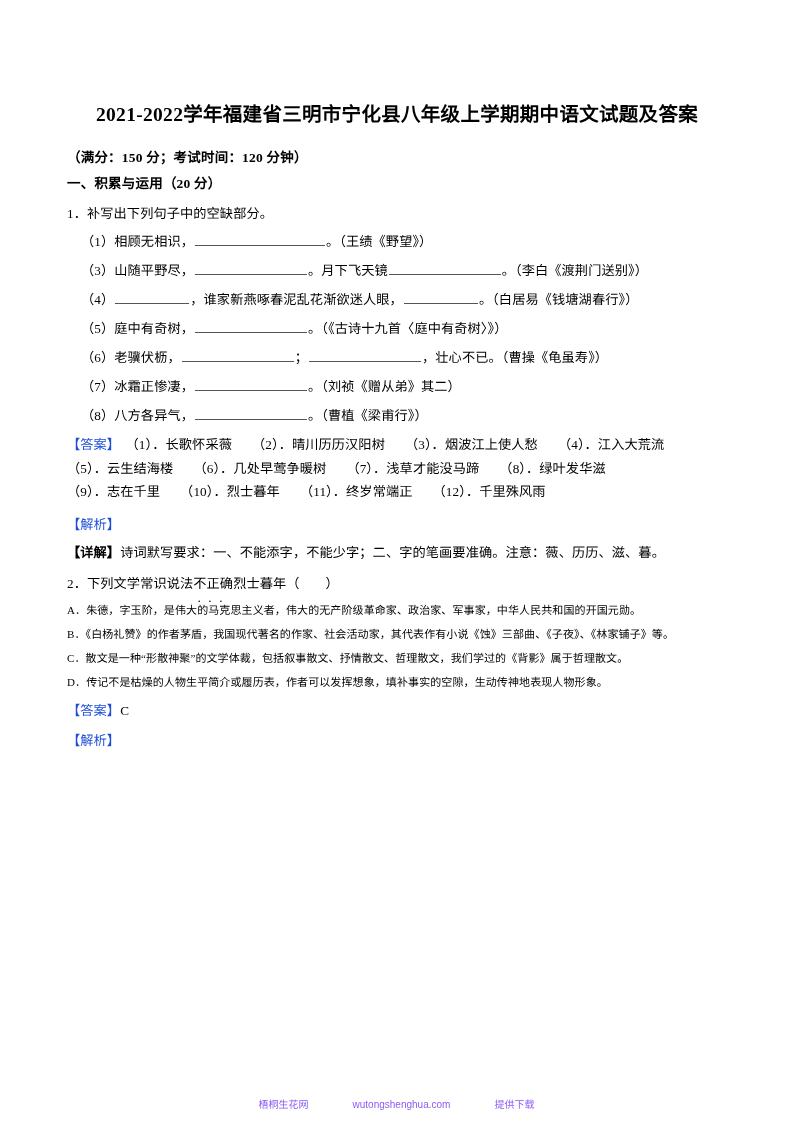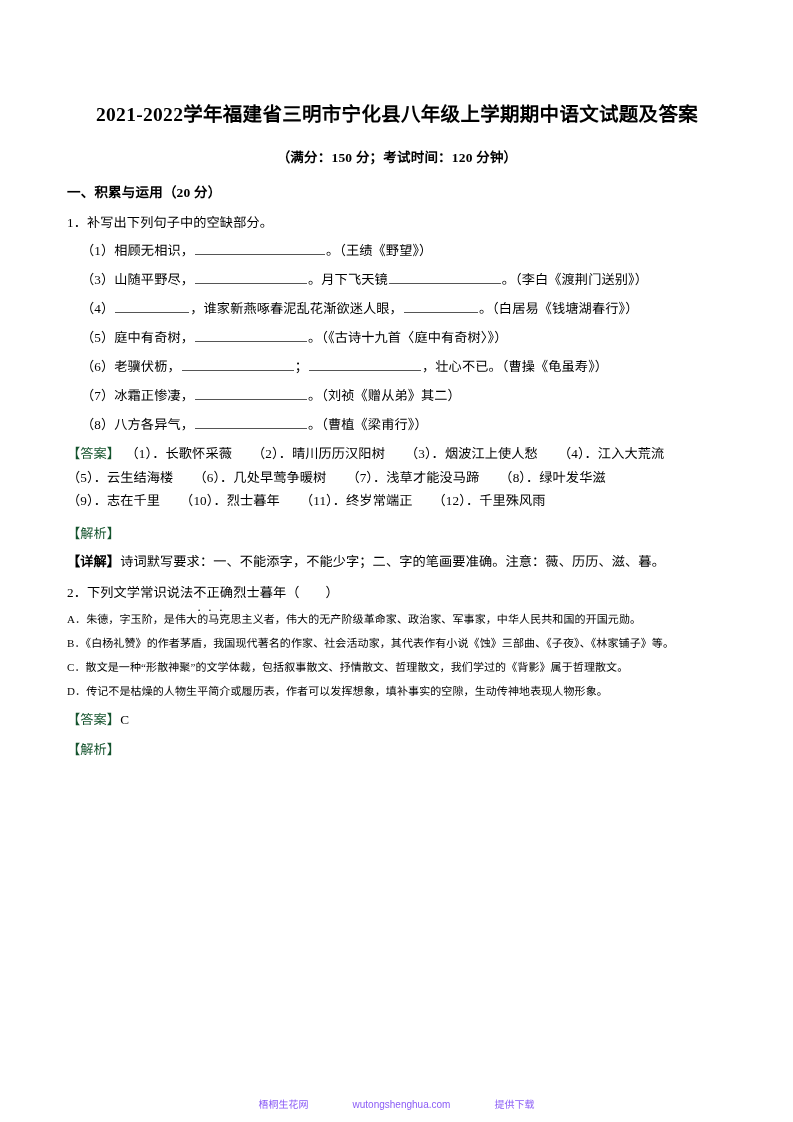--- a/index.html
+++ b/index.html
@@ -37,22 +37,22 @@
     font-weight: bold;
     text-align: center;
     line-height: 1.95;
     letter-spacing: 0.3px;
     margin: 0 0 2px 0;
     font-family: "Liberation Serif", "DejaVu Serif", serif;
   }
   .doc-subtitle {
     font-size: 13.5px;
     font-weight: bold;
-    text-align: center;
-    margin: 12px 0 17px 0;
+    text-align: left;
+    margin: 12px 0 8px 0;
     letter-spacing: 0.2px;
   }
 
   
   .section-head {
     font-size: 13.5px;
     font-weight: bold;
     margin: 0 0 8px 0;
     line-height: 1.55;
     letter-spacing: 0.2px;
@@ -69,21 +69,21 @@
   }
   .indent-1 { text-indent: 0; padding-left: 14px; }
   .opt {
     font-size: 11px;
     line-height: 1.72;
     margin: 0 0 5px 0;
     text-align: justify;
     letter-spacing: 0.1px;
   }
   .blue {
-    color: #14532d;
+    color: #1d4ed8;
   }
   .ans-line {
     font-size: 13.2px;
     line-height: 1.78;
     margin: 0 0 2px 0;
     letter-spacing: 0.1px;
     word-spacing: 2px;
   }
   .ans-line .item { margin-right: 20px; white-space: nowrap; }
   .blank {

